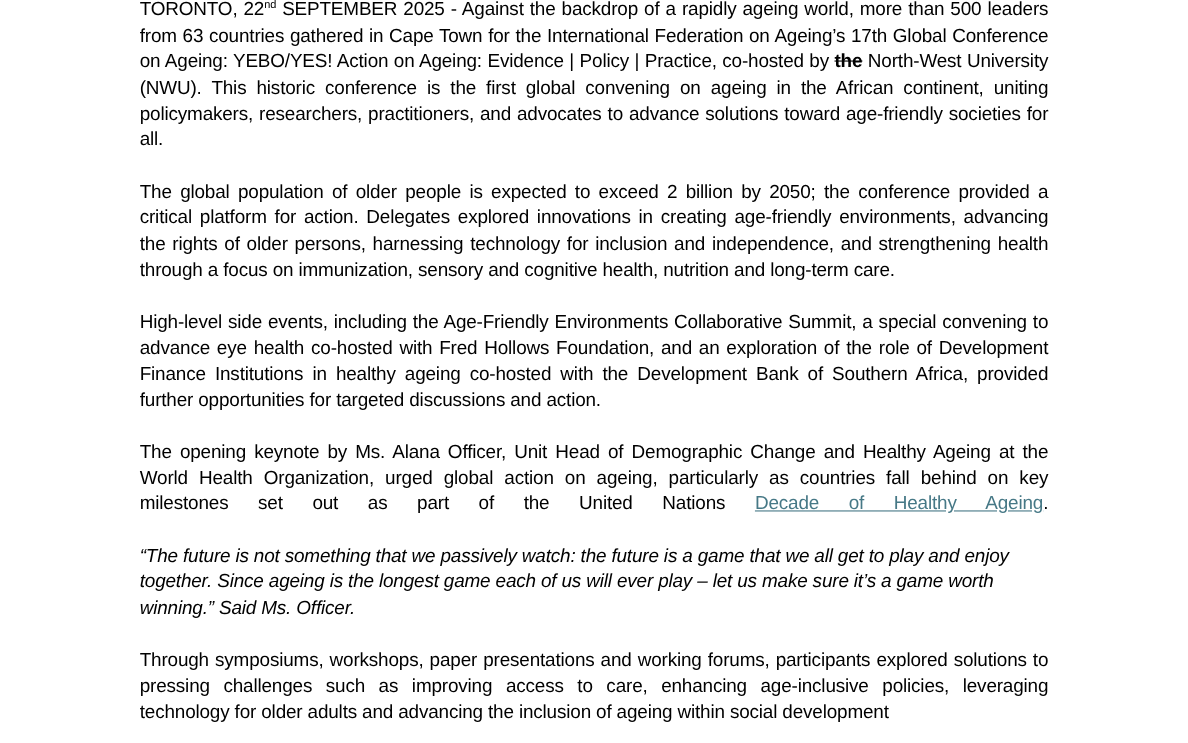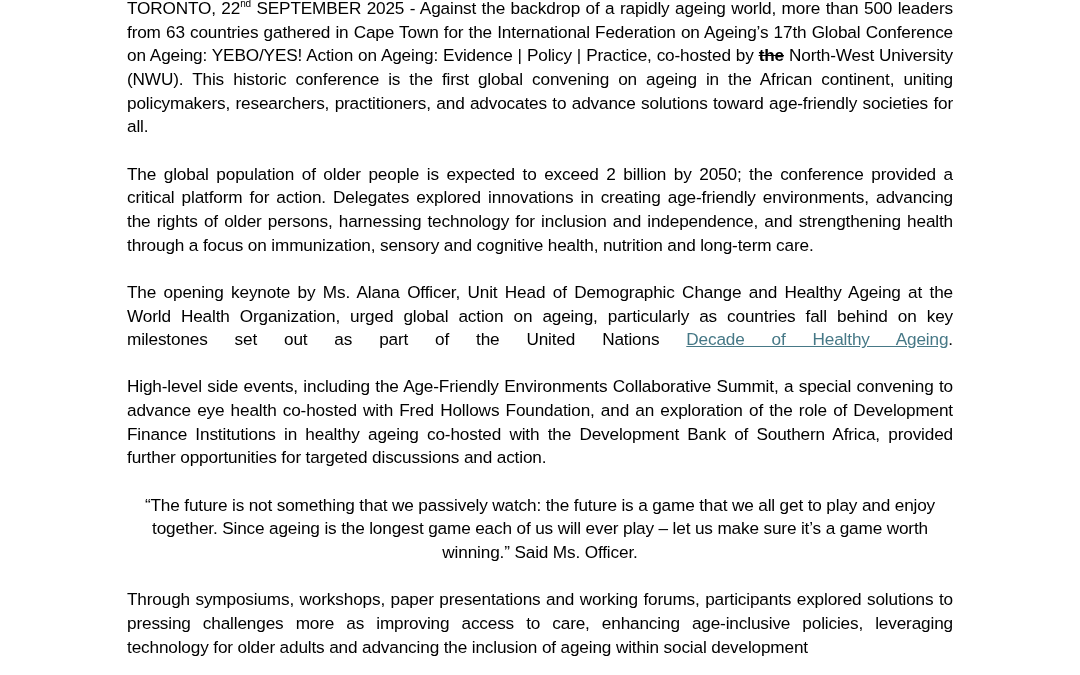--- a/index.html
+++ b/index.html
@@ -23,21 +23,22 @@
     line-height: 23.65px;
     color: #000000;
   }
   .para {
     margin: 0 0 23.65px 0;
     text-align: justify;
     letter-spacing: -0.15px;
     word-spacing: 0px;
   }
   .para.left {
-    text-align: center;
+    text-align: left;
+    font-style: italic;
   }
   .sup {
     font-size: 10px;
     vertical-align: 7px;
     line-height: 0;
   }
   .strike {
     text-decoration: line-through;
     font-weight: bold;
   }
@@ -52,21 +53,21 @@
 </style>
 </head>
 <body>
 
 <div class="page">
 
   <p class="para"><span>TORONTO, 22</span><span class="sup">nd</span><span> SEPTEMBER 2025 - Against the backdrop of a rapidly ageing world, more than 500 leaders from 63 countries gathered in Cape Town for the International Federation on Ageing’s 17th Global Conference on Ageing: YEBO/YES! Action on Ageing: Evidence | Policy | Practice, co-hosted by </span><span class="strike">the</span><span> North-West University (NWU). This historic conference is the first global convening on ageing in the African continent, uniting policymakers, researchers, practitioners, and advocates to advance solutions toward age-friendly societies for all.</span></p>
 
   <p class="para">The global population of older people is expected to exceed 2 billion by 2050; the conference provided a critical platform for action. Delegates explored innovations in creating age-friendly environments, advancing the rights of older persons, harnessing technology for inclusion and independence, and strengthening health through a focus on immunization, sensory and cognitive health, nutrition and long-term care.</p>
 
+  <p class="para">High-level side events, including the Age-Friendly Environments Collaborative Summit, a special convening to advance eye health co-hosted with Fred Hollows Foundation, and an exploration of the role of Development Finance Institutions in healthy ageing co-hosted with the Development Bank of Southern Africa, provided further opportunities for targeted discussions and action.</p>
+
   <p class="para last-justify"><span>The opening keynote by Ms. Alana Officer, Unit Head of Demographic Change and Healthy Ageing at the World Health Organization, urged global action on ageing, particularly as countries fall behind on key milestones set out as part of the United Nations </span><a class="link">Decade of Healthy Ageing</a><span>.</span></p>
-
-  <p class="para">High-level side events, including the Age-Friendly Environments Collaborative Summit, a special convening to advance eye health co-hosted with Fred Hollows Foundation, and an exploration of the role of Development Finance Institutions in healthy ageing co-hosted with the Development Bank of Southern Africa, provided further opportunities for targeted discussions and action.</p>
 
   <p class="para left">“The future is not something that we passively watch: the future is a game that we all get to play and enjoy together. Since ageing is the longest game each of us will ever play – let us make sure it’s a game worth winning.” Said Ms. Officer.</p>
 
-  <p class="para">Through symposiums, workshops, paper presentations and working forums, participants explored solutions to pressing challenges more as improving access to care, enhancing age-inclusive policies, leveraging technology for older adults and advancing the inclusion of ageing within social development</p>
+  <p class="para">Through symposiums, workshops, paper presentations and working forums, participants explored solutions to pressing challenges such as improving access to care, enhancing age-inclusive policies, leveraging technology for older adults and advancing the inclusion of ageing within social development</p>
 
 </div>
 
 </body></html>

